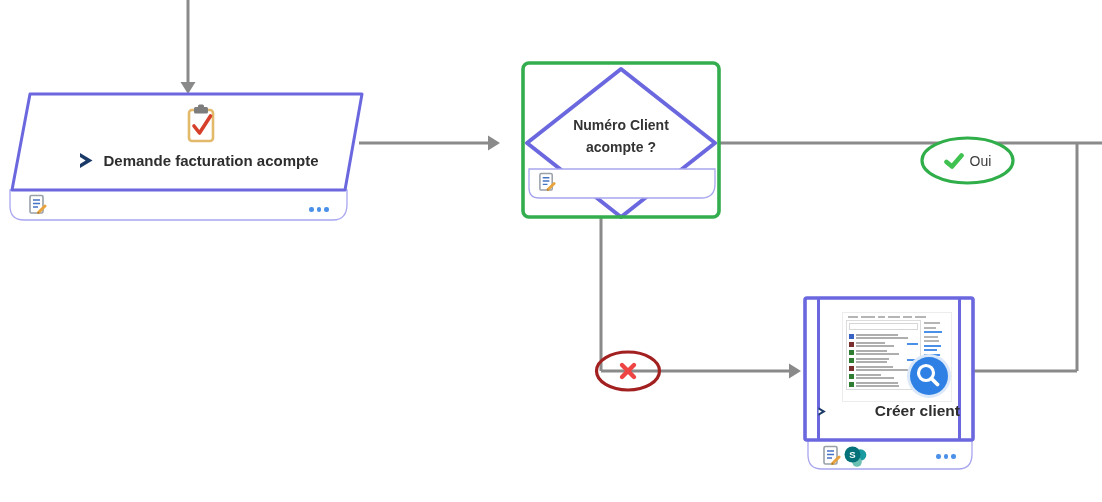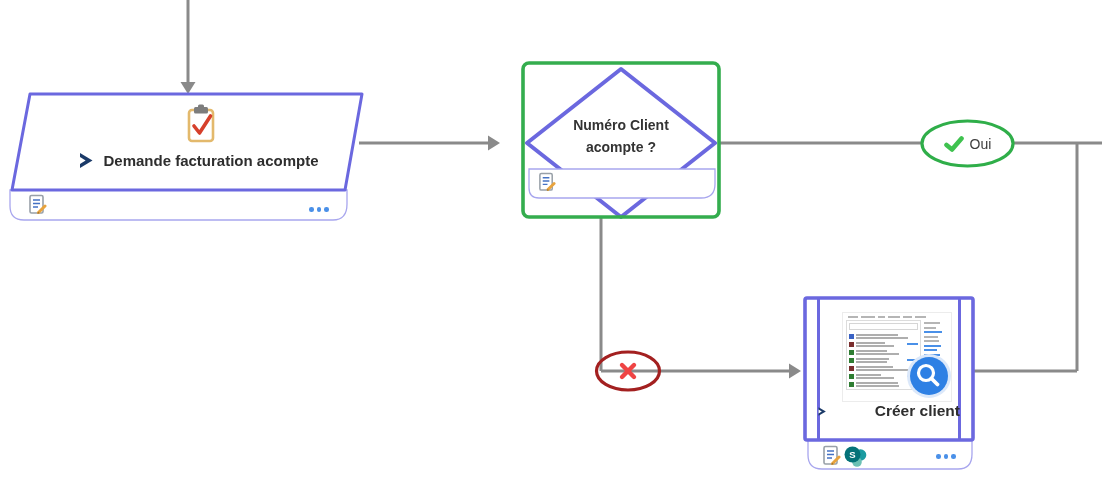--- a/index.html
+++ b/index.html
@@ -101,21 +101,21 @@
       <div>acompte ?</div>
     </div>
     <svg class="abs" style="left:17px;top:111px;" width="18" height="20" viewBox="0 0 19 21">
       <rect x="2" y="1.5" width="13" height="17.5" rx="1.5" fill="#ffffff" stroke="#98a0a8" stroke-width="1.6"></rect>
       <path d="M5,6 H12 M5,9.5 H12 M5,13 H10" stroke="#4472c4" stroke-width="1.5"></path>
       <path d="M10.5,18.5 L17,12" stroke="#e8a33d" stroke-width="3" stroke-linecap="round"></path>
       <path d="M9.5,19.8 L11.5,19 L10,17.8 Z" fill="#8a6d3b"></path>
     </svg>
   </div>
 
-  <div class="node" style="left:919px;top:118px;width:97px;height:51px;">
+  <div class="node" style="left:919px;top:135px;width:97px;height:51px;">
     <svg class="shape" width="97" height="51" viewBox="0 0 97 51">
       <ellipse cx="48.5" cy="25.5" rx="45.5" ry="22.5" fill="#ffffff" stroke="#2fae49" stroke-width="3.2"></ellipse>
     </svg>
     <div class="abs cond" style="left:0;top:0;width:97px;height:51px;">
       <svg width="20" height="16" viewBox="0 0 20 16">
         <polyline points="2.5,9 8,13.5 17.5,2.5" fill="none" stroke="#3fc24f" stroke-width="4.6" stroke-linecap="round" stroke-linejoin="round"></polyline>
       </svg>
       <span class="txt">Oui</span>
     </div>
   </div>

